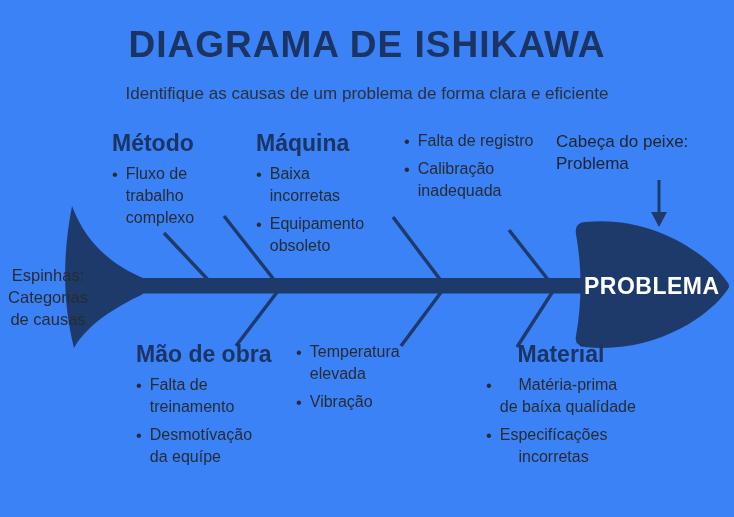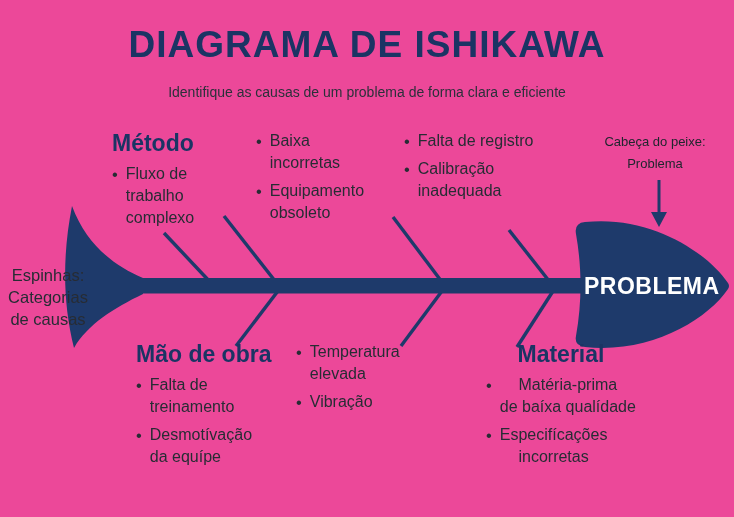--- a/index.html
+++ b/index.html
@@ -1,48 +1,48 @@
 <!DOCTYPE html>
 <html><head>
 <meta charset="utf-8">
 <style>
   html,body{margin:0;padding:0;background:#faf7f1;}
   .canvas{
-    position:relative;width:734px;height:517px;background:#ec4899;
+    position:relative;width:734px;height:517px;background:#3b82f6;
     overflow:hidden;font-family:"Liberation Sans",sans-serif;color:#272c34;
   }
   .fishsvg{position:absolute;left:0;top:0;}
   .title{
     position:absolute;left:0;right:0;top:24px;text-align:center;
     font-size:37px;font-weight:800;letter-spacing:1px;color:#1b3464;
     white-space:nowrap;
   }
   .subtitle{
     position:absolute;left:0;right:0;top:84px;text-align:center;
-    font-size:14px;color:#2b303a;white-space:nowrap;
+    font-size:17px;color:#2b303a;white-space:nowrap;
   }
   .cat{position:absolute;width:max-content;}
   .cat .name{font-size:23px;font-weight:700;color:#1b3464;line-height:26px;margin-bottom:7px;}
   .cat ul{list-style:none;margin:0;padding:0;}
   .cat li{display:flex;align-items:flex-start;margin-bottom:6px;}
   .cat .dot{font-size:16.5px;line-height:22px;margin-right:8px;color:#272c34;}
   .cat .txt{font-size:16px;line-height:22px;white-space:pre-line;color:#272c34;}
   .c-metodo{left:112px;top:130px;}
   .c-maquina{left:256px;top:130px;}
   .c-medida{left:404px;top:130px;}
   .c-maodeobra{left:136px;top:341px;}
   .c-meioambiente{left:296px;top:341px;}
   .c-material{left:486px;top:341px;text-align:center;}
   .side-label{
     position:absolute;left:0;top:264px;width:96px;text-align:center;
     font-size:16.5px;line-height:22px;white-space:pre-line;color:#272c34;
   }
   .head-note{
-    position:absolute;left:576px;top:131px;width:158px;text-align:center;
-    font-size:13px;line-height:22px;white-space:pre-line;color:#20252e;
+    position:absolute;left:556px;top:131px;width:158px;text-align:left;
+    font-size:17px;line-height:22px;white-space:pre-line;color:#20252e;
   }
   .problema{
     position:absolute;left:584px;top:273px;width:132px;text-align:center;
     font-size:23px;font-weight:800;letter-spacing:.5px;color:#ffffff;
     white-space:nowrap;
   }
 </style>
 </head>
 <body>
 
@@ -79,20 +79,21 @@
       <li>
         <span class="dot">•</span>
         <span class="txt">Fluxo de
 trabalho
 complexo</span>
       </li>
     </ul>
   </div>
 
   <div class="cat c-maquina">
+    <div class="name">Máquina</div>
     <ul>
       <li>
         <span class="dot">•</span>
         <span class="txt">Baixa
 incorretas</span>
       </li>
       <li>
         <span class="dot">•</span>
         <span class="txt">Equipamento
 obsoleto</span>

